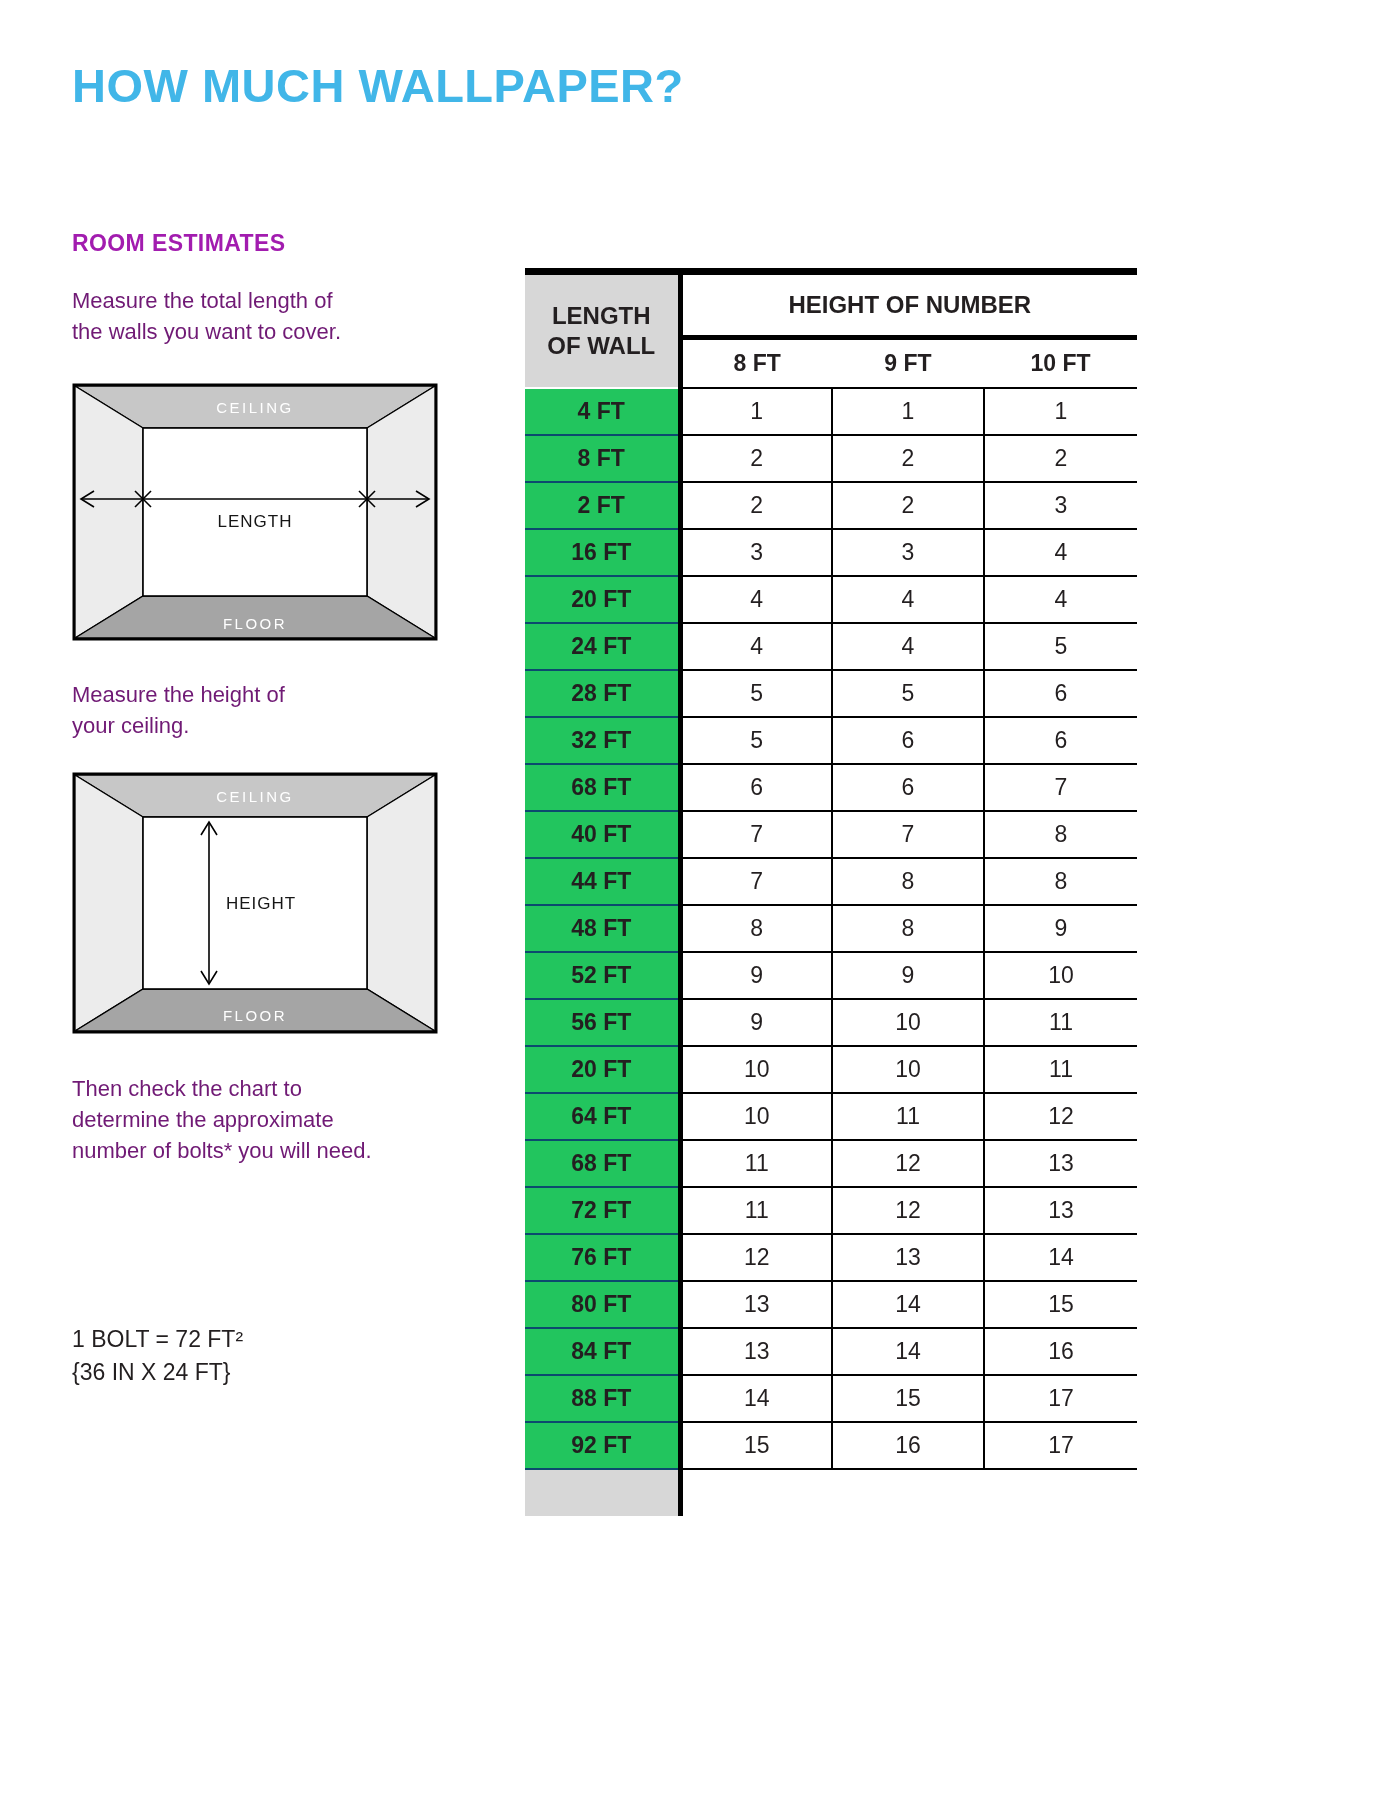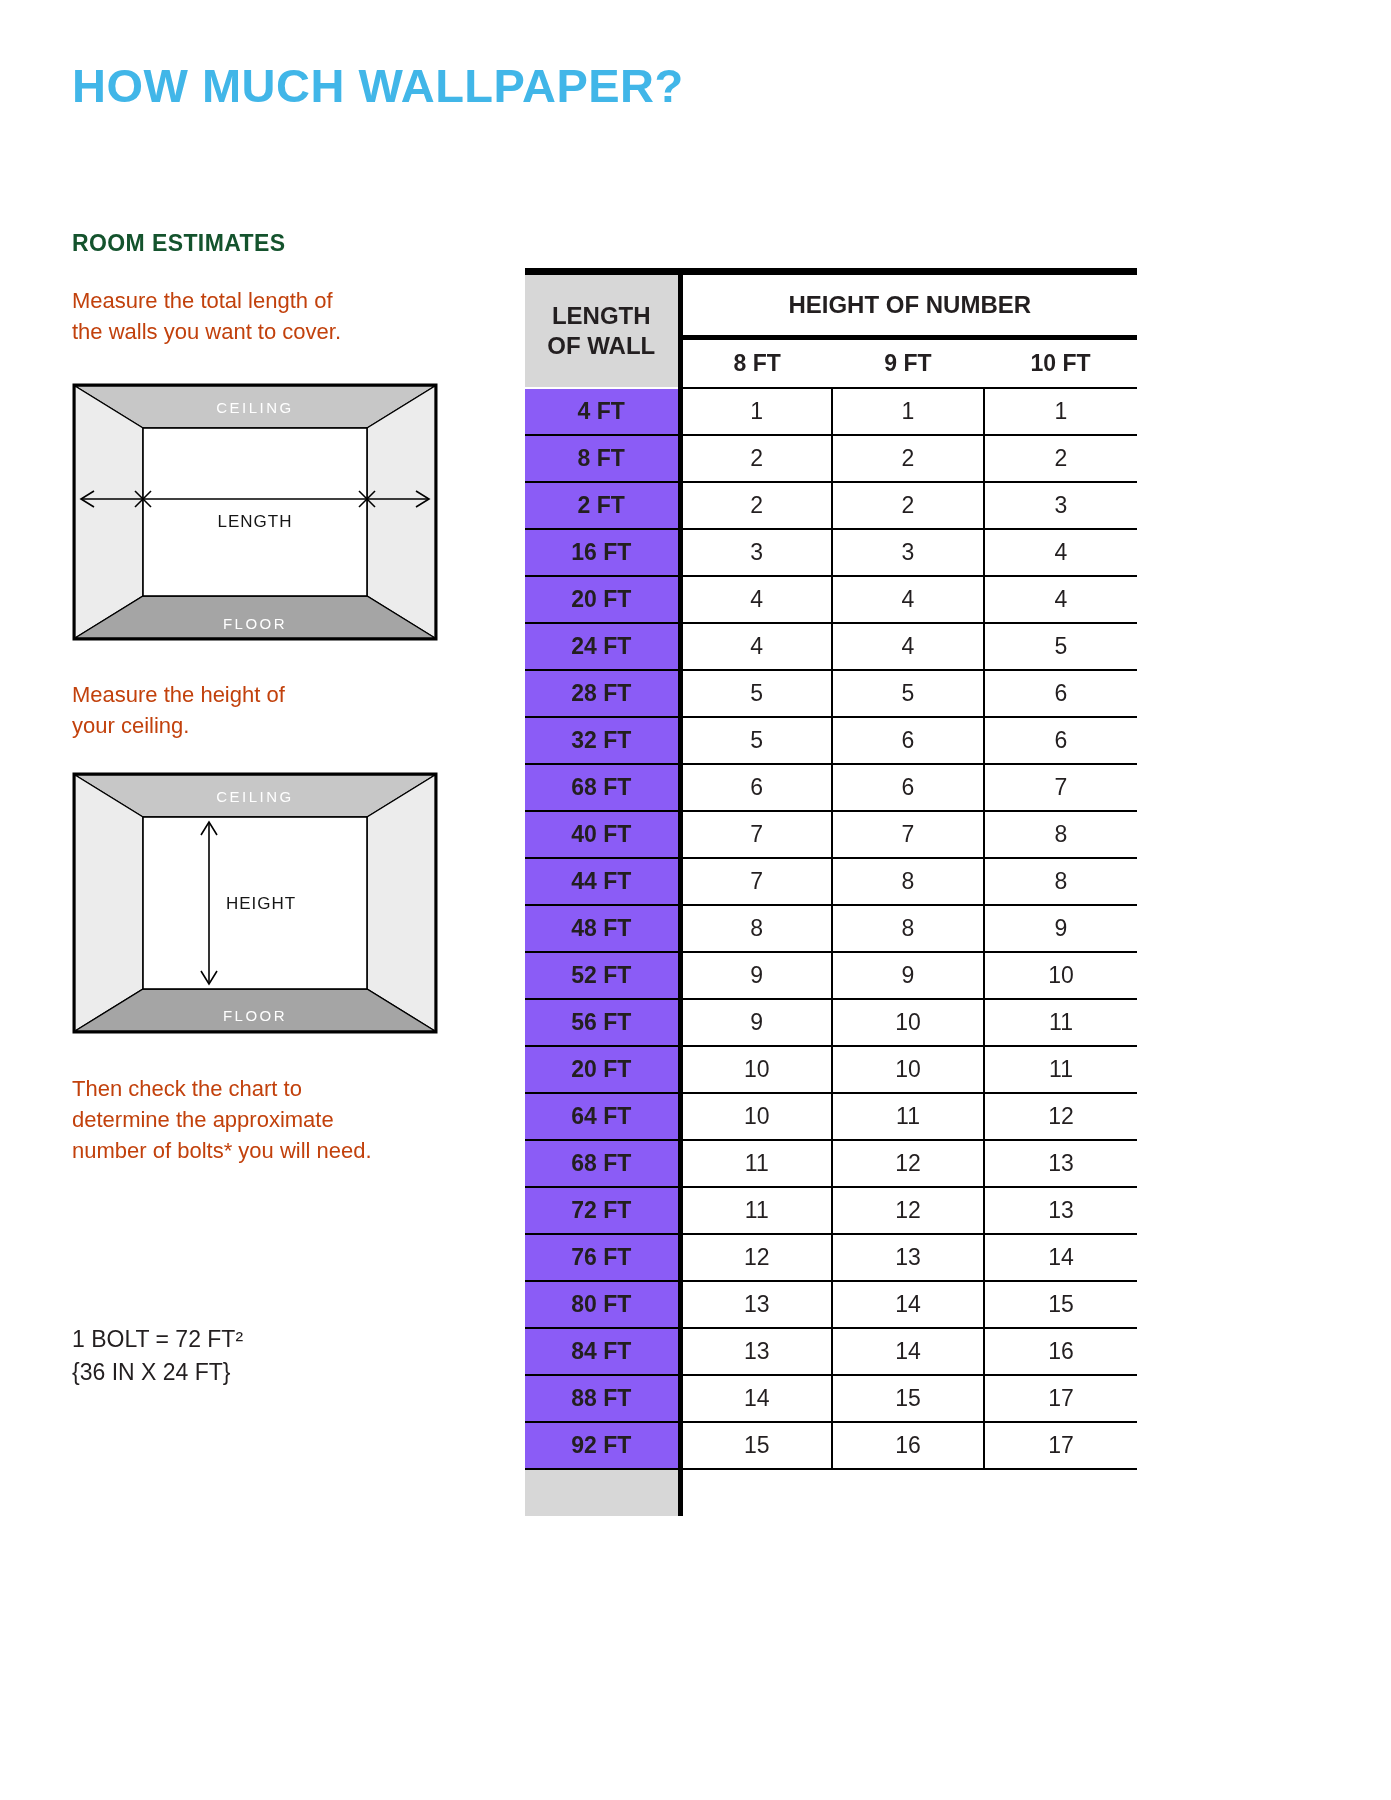--- a/index.html
+++ b/index.html
@@ -5,25 +5,25 @@
   * { margin:0; padding:0; box-sizing:border-box; }
   html,body { background:#ffffff; }
   body { font-family:"Liberation Sans", sans-serif; color:#231f20; }
   .page { position:relative; width:1193px; height:1800px; background:#fff; overflow:hidden; }
 
   .title {
     position:absolute; left:72px; top:58px;
     font-size:47px; font-weight:bold; color:#41b6e8; letter-spacing:0.5px;
   }
 
-  .blue-heading { font-size:23px; font-weight:bold; color:#14532d; letter-spacing:0.4px; }
+  .blue-heading { font-size:23px; font-weight:bold; color:#a21caf; letter-spacing:0.4px; }
 
   #room-heading { position:absolute; left:72px; top:230px; }
 
-  .body-text { font-size:22px; line-height:31px; color:#c2410c; white-space:pre-line; }
+  .body-text { font-size:22px; line-height:31px; color:#701a75; white-space:pre-line; }
   #step1 { position:absolute; left:72px; top:285px; }
   #step2 { position:absolute; left:72px; top:679px; }
   #step3 { position:absolute; left:72px; top:1073px; }
 
   #diagram-length { position:absolute; left:72px; top:383px; width:366px; height:258px; }
   #diagram-height { position:absolute; left:72px; top:772px; width:366px; height:262px; }
 
   
   .outer  { fill:#ffffff; stroke:#000; stroke-width:3; }
   .ceiling{ fill:#c7c7c7; stroke:#000; stroke-width:1.3; }
@@ -57,22 +57,22 @@
     background:#d7d7d7; font-weight:bold; font-size:24px; line-height:30px;
     border-right:5px solid #000; border-bottom:2px solid #fff;
     white-space:pre-line;
   }
   #bolt-table .hoc {
     font-weight:bold; font-size:24px; height:66px;
     border-bottom:5px solid #000;
   }
   #bolt-table .sub-row th { height:50px; font-weight:bold; }
   #bolt-table tbody th {
-    background:#8b5cf6; font-weight:bold; height:47px;
-    border-right:5px solid #000; border-bottom:2px solid #000000;
+    background:#22c55e; font-weight:bold; height:47px;
+    border-right:5px solid #000; border-bottom:2px solid #0c4a6e;
   }
   #bolt-table tbody td {
     border:2px solid #000; font-weight:normal; height:47px; background:#fff;
   }
   #bolt-table tbody td:last-child { border-right:none; }
   #bolt-table tr.bottom-strip th {
     height:28px; background:#d7d7d7; border-bottom:none; border-right:5px solid #000;
   }
   #bolt-table tr.bottom-strip td { border:none; background:transparent; }
 </style>

